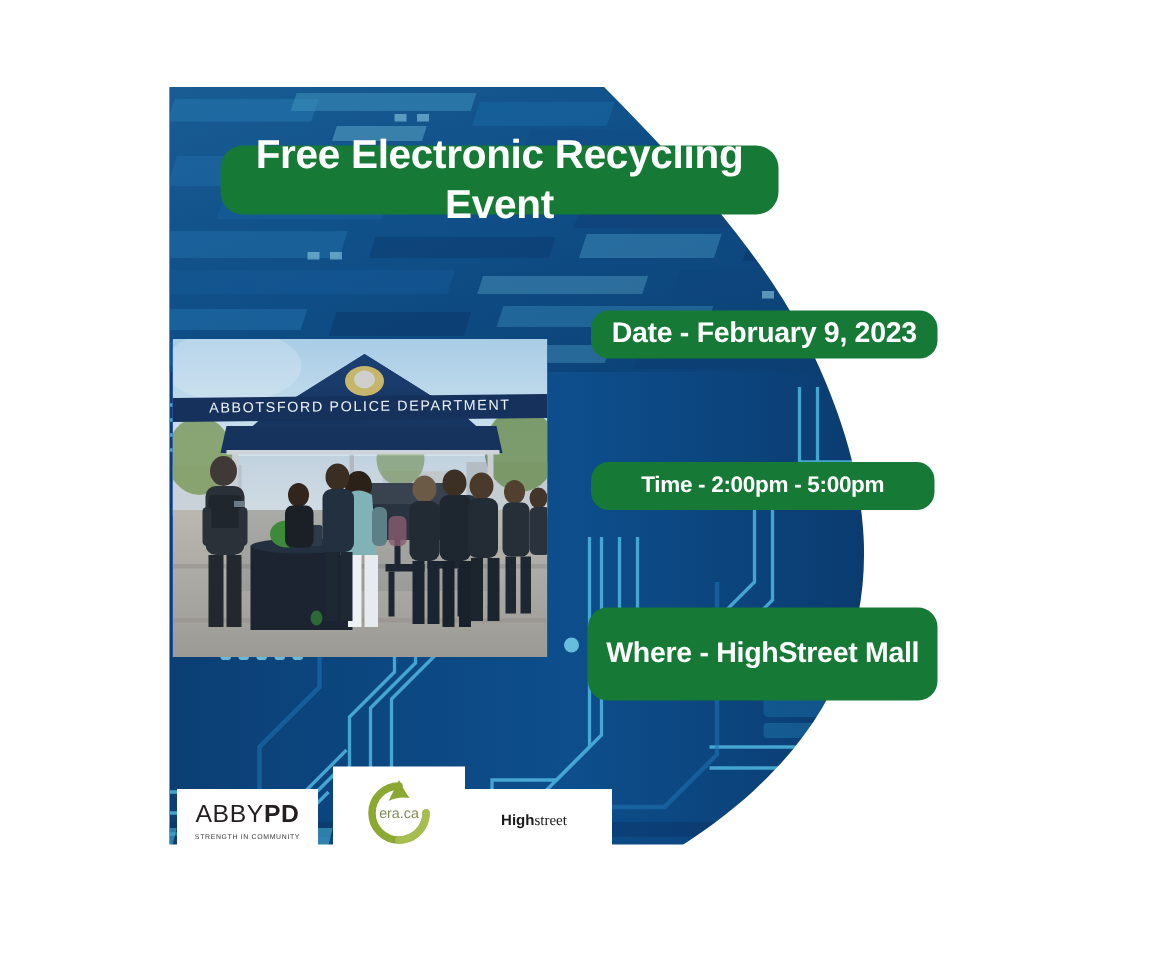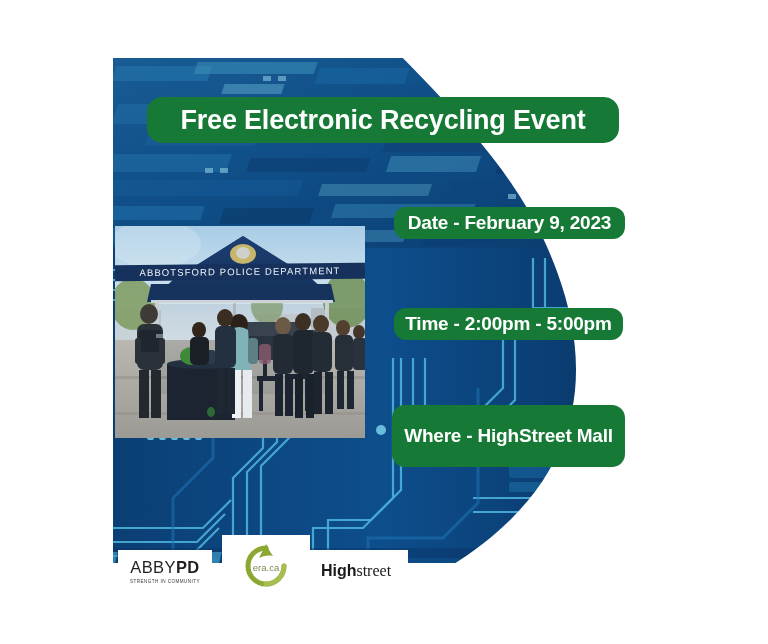--- a/index.html
+++ b/index.html
@@ -97,42 +97,42 @@
     align-items: center;
     justify-content: center;
     text-align: center;
     box-sizing: border-box;
     line-height: 1.22;
     letter-spacing: -0.2px;
   }
   #badge-title {
     left: 147px;
     top: 97px;
-    width: 472px;
+    width: 372px;
     height: 46px;
     border-radius: 15px;
     font-size: 27px;
     z-index: 6;
   }
   #badge-date {
     left: 394px;
     top: 207px;
     width: 231px;
     height: 32px;
     border-radius: 12px;
     font-size: 19px;
     z-index: 6;
   }
   #badge-time {
     left: 394px;
     top: 308px;
     width: 229px;
     height: 32px;
     border-radius: 12px;
-    font-size: 19px;
+    font-size: 15px;
     z-index: 6;
   }
   #badge-where {
     left: 392px;
     top: 405px;
     width: 233px;
     height: 62px;
     border-radius: 13px;
     font-size: 19px;
     z-index: 6;
@@ -151,21 +151,20 @@
   }
   .logo-card {
     position: absolute;
     background: #ffffff;
     box-sizing: border-box;
     display: flex;
     align-items: center;
     justify-content: center;
     flex-direction: column;
     overflow: hidden;
-    margin-top: 24px;
   }
   #logo-abbypd {
     left: 0px; top: 5px; width: 94px; height: 42px;
   }
   .abbypd-word {
     font-size: 16.5px;
     color: #231f20;
     letter-spacing: 0.4px;
     white-space: nowrap;
     font-family: "Liberation Sans", sans-serif;
@@ -193,21 +192,21 @@
     text-align: center;
     font-size: 9.5px;
     color: #7f8b55;
     font-family: "Liberation Sans", sans-serif;
   }
 
   #logo-highstreet {
     left: 186px; top: 5px; width: 104px; height: 42px;
   }
   .highstreet-word {
-    font-size: 16px;
+    font-size: 10px;
     color: #1a1a1a;
     white-space: nowrap;
     font-family: "Liberation Serif", serif;
   }
   .highstreet-word .hs-bold { font-weight: bold; font-family: "Liberation Sans", sans-serif; }
   .highstreet-word .hs-rest { font-weight: normal; font-family: "Liberation Serif", serif; }
 </style>
 </head>
 <body>
 

